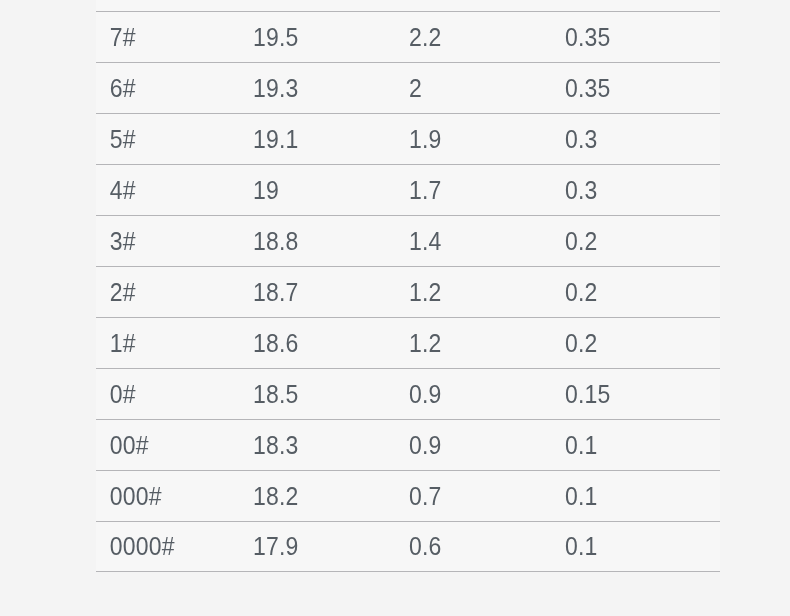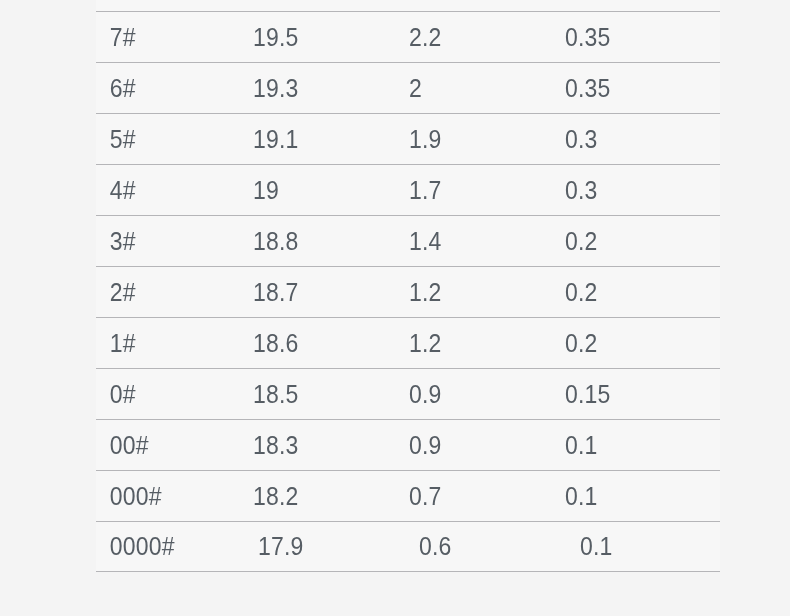--- a/index.html
+++ b/index.html
@@ -32,21 +32,20 @@
   
   .row {
     display: flex;
     align-items: center;
     height: 51px;
     box-sizing: border-box;
     border-top: 1px solid #b5b5b8;
   }
   .row:last-child {
     border-bottom: 1px solid #b5b5b8;
-    justify-content: space-between;
   }
 
   
   .clip-spacer {
     height: 11px;
   }
 
   .cell {
     color: #565d64;
     font-size: 25px;

